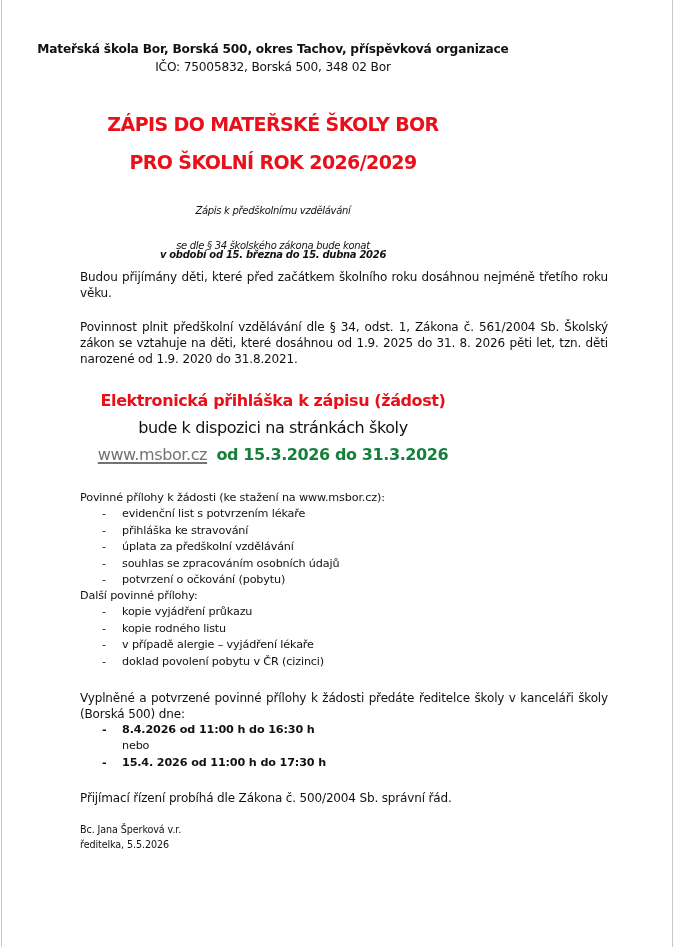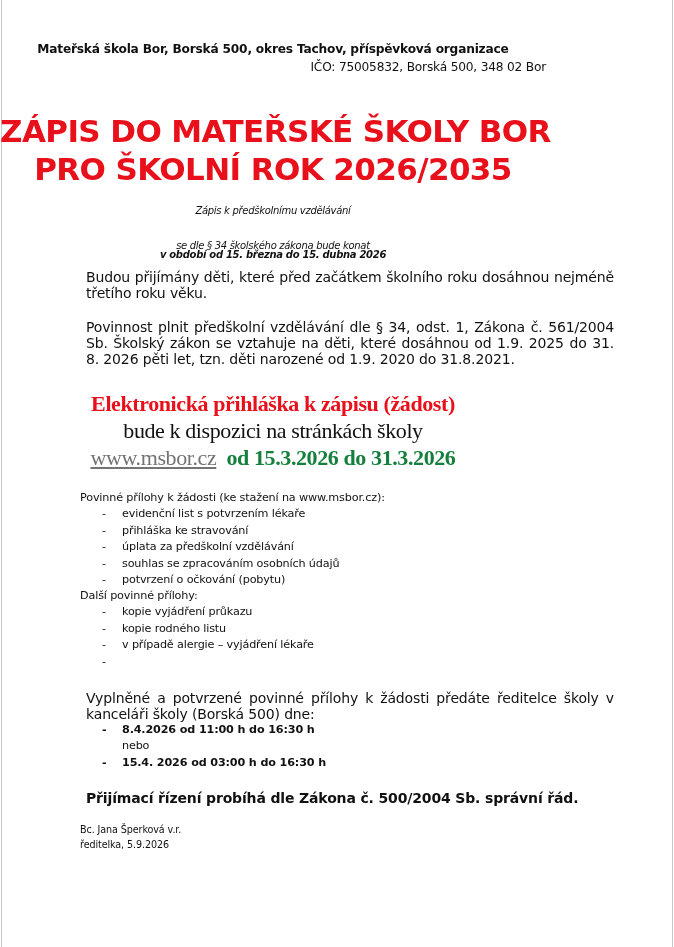--- a/index.html
+++ b/index.html
@@ -18,51 +18,50 @@
     .page-border-left {
       position: absolute; left: 1px; top: 0; width: 1px; height: 947px; background: #c8c8c8;
     }
     .page-border-right {
       position: absolute; right: 1px; top: 0; width: 1px; height: 947px; background: #c8c8c8;
     }
     .abs { position: absolute; }
     .center { left: 0; width: 546px; text-align: center; white-space: nowrap; }
     .body-text {
       left: 80px; width: 528px;
-      font-size: 14px;
+      font-size: 12px;
       line-height: 16px;
       letter-spacing: -0.15px;
-      margin-left: 6px;
     }
     .justify { text-align: justify; text-align-last: left; }
 
     .header-org {
       top: 42px; font-size: 12.2px; font-weight: bold; letter-spacing: -0.2px;
     }
     .header-ico {
-      top: 60px; font-size: 12.2px; letter-spacing: -0.2px; text-align: right;
+      top: 60px; font-size: 12.2px; letter-spacing: -0.2px;
     }
     .title {
-      font-size: 31px; font-weight: bold; color: #e8101a; letter-spacing: -0.6px;
+      font-size: 19px; font-weight: bold; color: #e8101a; letter-spacing: -0.6px;
     }
     .title-1 { top: 113px; }
     .title-2 { top: 151px; }
 
     .sub {
       font-size: 10px; letter-spacing: -0.3px; font-style: italic;
     }
     .sub-1 { top: 205px; }
     .sub-2 { top: 240px; }
     .sub-3 { top: 249px; font-weight: bold; }
 
     .para-children { top: 269px; }
     .para-duty { top: 319px; }
 
     .e-app {
-      font-size: 22px; letter-spacing: -0.4px; font-family: Liberation Serif, serif;
+      font-size: 16px; letter-spacing: -0.4px;
     }
     .e-app-1 { top: 391px; color: #e8101a; font-weight: bold; }
     .e-app-2 { top: 418px; color: #111111; }
     .e-app-3 { top: 445px; }
     .link {
       color: #737373; text-decoration: underline; text-decoration-thickness: 1.5px; text-underline-offset: 2px;
     }
     .dates-red { color: #15803d; font-weight: bold; }
 
     .list-block { left: 80px; width: 528px; font-size: 11.2px; line-height: 16.4px; letter-spacing: -0.15px; }
@@ -77,39 +76,39 @@
       position: absolute; left: 22px; top: 0;
     }
     .attach-block { top: 490px; }
     .other-block { top: 588px; }
 
     .delivery { top: 690px; }
     .delivery-list { top: 722px; }
     .delivery-list .bold { font-weight: bold; }
     .plain-indent { padding-left: 42px; }
 
-    .procedure { top: 790px; font-weight: bold; }
+    .procedure { top: 790px; }
 
     .sign {
       left: 80px; font-size: 9.6px; line-height: 15px; letter-spacing: -0.1px;
     }
     .sign-1 { top: 822px; text-align: center; }
     .sign-2 { top: 837px; }
   </style>
 </head>
 <body>
 
 <div class="page-border-left"></div>
 <div class="page-border-right"></div>
 
 <div class="abs center header-org">Mateřská škola Bor, Borská 500, okres Tachov, příspěvková organizace</div>
 <div class="abs center header-ico">IČO: 75005832, Borská 500, 348 02 Bor</div>
 
 <div class="abs center title title-1">ZÁPIS DO MATEŘSKÉ ŠKOLY BOR</div>
-<div class="abs center title title-2">PRO ŠKOLNÍ ROK 2026/2035</div>
+<div class="abs center title title-2">PRO ŠKOLNÍ ROK 2026/2029</div>
 
 <div class="abs center sub sub-1">Zápis k předškolnímu vzdělávání</div>
 <div class="abs center sub sub-2">se dle § 34 školského zákona bude konat</div>
 <div class="abs center sub sub-3">v období od 15. března do 15. dubna 2026</div>
 
 <div class="abs body-text justify para-children">Budou přijímány děti, které před začátkem školního roku dosáhnou nejméně třetího roku věku.</div>
 <div class="abs body-text justify para-duty">Povinnost plnit předškolní vzdělávání dle § 34, odst. 1, Zákona č. 561/2004 Sb. Školský zákon se vztahuje na děti, které dosáhnou od 1.9. 2025 do 31. 8. 2026 pěti let, tzn. děti narozené od 1.9. 2020 do 31.8.2021.</div>
 
 <div class="abs center e-app e-app-1">Elektronická přihláška k zápisu (žádost)</div>
 <div class="abs center e-app e-app-2">bude k dispozici na stránkách školy</div>
@@ -128,31 +127,31 @@
     <li><span class="dash">-</span><span>potvrzení o očkování (pobytu)</span></li>
   </ul>
 </div>
 
 <div class="abs list-block other-block">
   <div class="list-heading">Další povinné přílohy:</div>
   <ul class="dash-list">
     <li><span class="dash">-</span><span>kopie vyjádření průkazu</span></li>
     <li><span class="dash">-</span><span>kopie rodného listu</span></li>
     <li><span class="dash">-</span><span>v případě alergie – vyjádření lékaře</span></li>
-    <li><span class="dash">-</span></li>
+    <li><span class="dash">-</span><span>doklad povolení pobytu v ČR (cizinci)</span></li>
   </ul>
 </div>
 
 <div class="abs body-text justify delivery">Vyplněné a potvrzené povinné přílohy k žádosti předáte ředitelce školy v kanceláři školy (Borská 500) dne:</div>
 <div class="abs list-block delivery-list">
   <ul class="dash-list">
     <li class="bold"><span class="dash">-</span><span>8.4.2026 od 11:00 h do 16:30 h</span></li>
   </ul>
   <div class="plain-indent">nebo</div>
   <ul class="dash-list">
-    <li class="bold"><span class="dash">-</span><span>15.4. 2026 od 03:00 h do 16:30 h</span></li>
+    <li class="bold"><span class="dash">-</span><span>15.4. 2026 od 11:00 h do 17:30 h</span></li>
   </ul>
 </div>
 
 <div class="abs body-text procedure">Přijímací řízení probíhá dle Zákona č. 500/2004 Sb. správní řád.</div>
 
 <div class="abs sign sign-1">Bc. Jana Šperková v.r.</div>
-<div class="abs sign sign-2">ředitelka, 5.9.2026</div>
+<div class="abs sign sign-2">ředitelka, 5.5.2026</div>
 
 </body></html>

